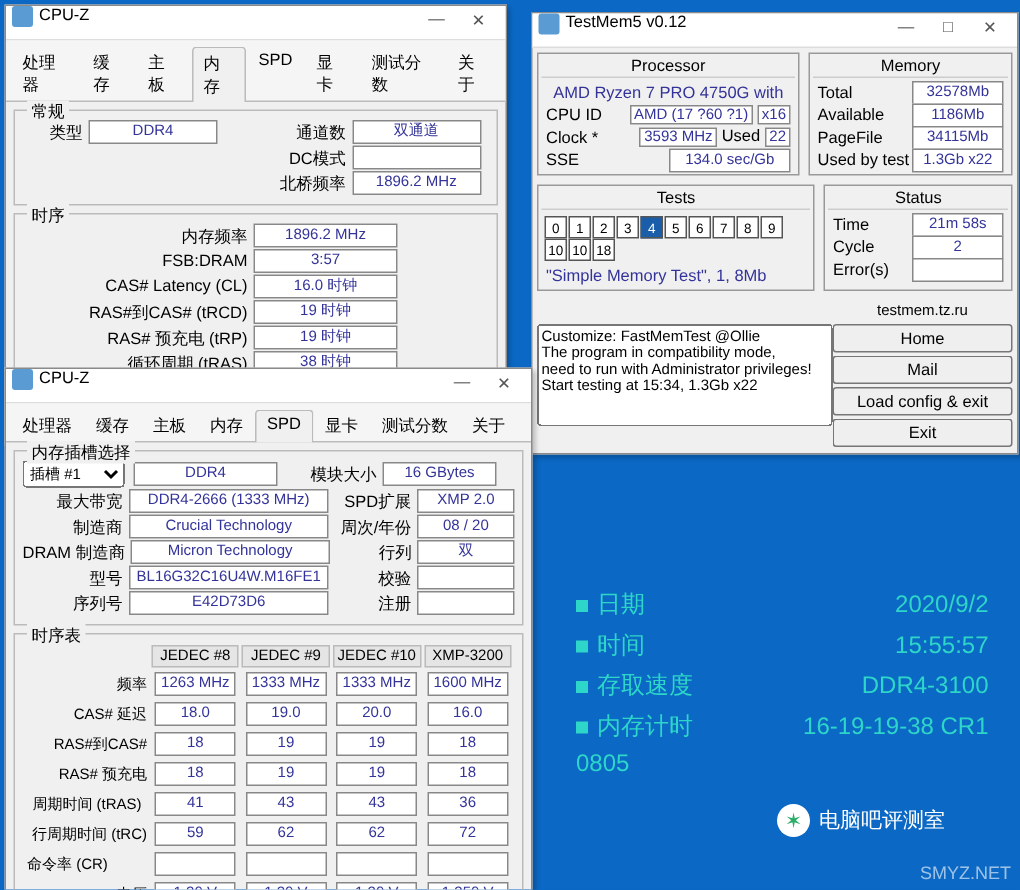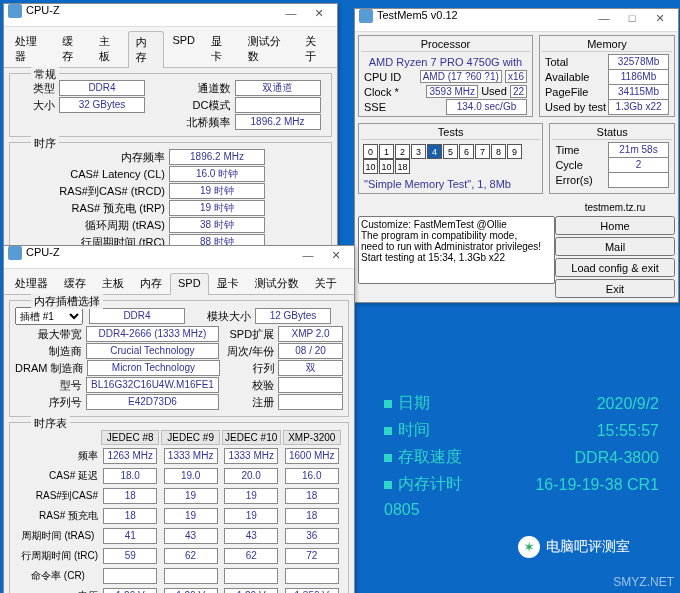--- a/index.html
+++ b/index.html
@@ -5,21 +5,21 @@
 body{margin:0;font-family:Tahoma,"Microsoft YaHei",sans-serif;font-size:11px;background:#0b68c4;width:680px;height:593px;overflow:hidden;position:relative}
 .win{position:absolute;background:#f0f0f0;border:1px solid #8a8a8a;box-shadow:2px 2px 3px rgba(0,0,0,.2)}
 .titlebar{height:22px;background:#fff;display:flex;padding:0 4px;border-bottom:1px solid #ddd;font-size:11px}
 .titlebar .icon{width:14px;height:14px;background:#5a9bd4;border-radius:2px;margin-right:4px;display:inline-block}
 .titlebar .sp{flex:1}
 .wbtn{width:28px;height:18px;display:inline-flex;align-items:center;justify-content:center;color:#555}
 .tabs{display:flex;background:#f5f5f5;border-bottom:1px solid #bbb;padding:3px 3px 0}
 .tab{padding:3px 7px;border:1px solid transparent;border-bottom:none;font-size:11px}
 .tab.active{background:#f0f0f0;border-color:#bbb;border-radius:3px 3px 0 0;position:relative;top:1px}
 .grp{border:1px solid #bbb;margin:5px;padding:5px;position:relative}
-.grp>.lgd{position:absolute;top:-7px;left:21px;background:#f0f0f0;padding:0 3px;font-size:11px}
+.grp>.lgd{position:absolute;top:-7px;left:8px;background:#f0f0f0;padding:0 3px;font-size:11px}
 .row{display:flex;align-items:center;margin:1px 0;font-size:11px;min-height:16px}
 .lbl{text-align:right;margin-right:4px;white-space:nowrap}
 .val{height:14px;line-height:14px;border:1px solid #888;background:#fff;color:#333399;text-align:center;padding:0 2px;font-size:10px;white-space:nowrap;overflow:hidden}
 .blue .titlebar{background:#fff}
 select{font-size:10px;height:18px}
 .tm{font-size:11px}
 .tm .titlebar{background:#fff}
 .tm .section{border:1px solid #999;margin:3px;padding:2px}
 .tm .hdr{text-align:center;font-size:11px;border-bottom:1px solid #ccc;margin-bottom:2px;padding-bottom:1px}
 .tm .r{display:flex;justify-content:space-between;padding:0 3px;font-size:11px;height:15px;align-items:center}
@@ -47,21 +47,21 @@
   <div class="dr">
       <span><i class="sq"></i><span>日期</span></span>
       <b>2020/9/2</b>
     </div>
   <div class="dr">
       <span><i class="sq"></i><span>时间</span></span>
       <b>15:55:57</b>
     </div>
   <div class="dr">
       <span><i class="sq"></i><span>存取速度</span></span>
-      <b>DDR4-3800</b>
+      <b>DDR4-3100</b>
     </div>
   <div class="dr">
       <span><i class="sq"></i><span>内存计时</span></span>
       <b>16-19-19-38 CR1</b>
     </div>
   <div class="dr">
       <b>0805</b>
     </div>
 </div>
 <div class="wechat">
@@ -172,24 +172,20 @@
       <div class="tab">关于</div>
     </div>
   <div class="grp">
     <span class="lgd">常规</span>
     <div style="display:flex;gap:10px">
       <div style="flex:1">
         <div class="row">
             <span class="lbl" style="width:40px">类型</span>
             <span class="val" style="width:80px">DDR4</span>
           </div>
-        <div class="row">
-            <span class="lbl" style="width:40px">大小</span>
-            <span class="val" style="width:80px">32 GBytes</span>
-          </div>
       </div>
       <div style="flex:1">
         <div class="row">
             <span class="lbl" style="width:55px">通道数</span>
             <span class="val" style="width:80px">双通道</span>
           </div>
         <div class="row">
             <span class="lbl" style="width:55px">DC模式</span>
             <span class="val" style="width:80px"></span>
           </div>
@@ -199,20 +195,24 @@
           </div>
       </div>
     </div>
   </div>
   <div class="grp">
     <span class="lgd">时序</span>
     <div id="timings1">
         <div class="row">
           <span class="lbl" style="width:150px">内存频率</span>
           <span class="val" style="width:90px">1896.2 MHz</span>
+        </div>
+        <div class="row">
+          <span class="lbl" style="width:150px">FSB:DRAM</span>
+          <span class="val" style="width:90px">3:57</span>
         </div>
         <div class="row">
           <span class="lbl" style="width:150px">CAS# Latency (CL)</span>
           <span class="val" style="width:90px">16.0 时钟</span>
         </div>
         <div class="row">
           <span class="lbl" style="width:150px">RAS#到CAS# (tRCD)</span>
           <span class="val" style="width:90px">19 时钟</span>
         </div>
         <div class="row">
@@ -252,21 +252,21 @@
       <div class="tab">显卡</div>
       <div class="tab">测试分数</div>
       <div class="tab">关于</div>
     </div>
   <div class="grp">
     <span class="lgd">内存插槽选择</span>
     <div class="row">
       <select style="width:68px"><option>插槽 #1</option></select>
       <span class="val" style="width:90px;margin-left:6px">DDR4</span>
       <span class="lbl" style="width:60px;margin-left:6px">模块大小</span>
-      <span class="val" style="width:70px">12 GBytes</span>
+      <span class="val" style="width:70px">16 GBytes</span>
     </div>
     <div id="slotrows">
         <div class="row">
           <span class="lbl" style="width:68px">最大带宽</span>
           <span class="val" style="width:130px">DDR4-2666 (1333 MHz)</span>
           <span class="lbl" style="width:56px">SPD扩展</span>
           <span class="val" style="width:60px">XMP 2.0</span>
         </div>
         <div class="row">
           <span class="lbl" style="width:68px">制造商</span>
@@ -389,21 +389,21 @@
               <div class="val">62</div>
             </td>
             <td>
               <div class="val">62</div>
             </td>
             <td>
               <div class="val">72</div>
             </td>
           </tr>
           <tr>
-            <td style="text-align:center">命令率 (CR)</td>
+            <td style="text-align:left">命令率 (CR)</td>
             <td>
               <div class="val"></div>
             </td>
             <td>
               <div class="val"></div>
             </td>
             <td>
               <div class="val"></div>
             </td>
             <td>

